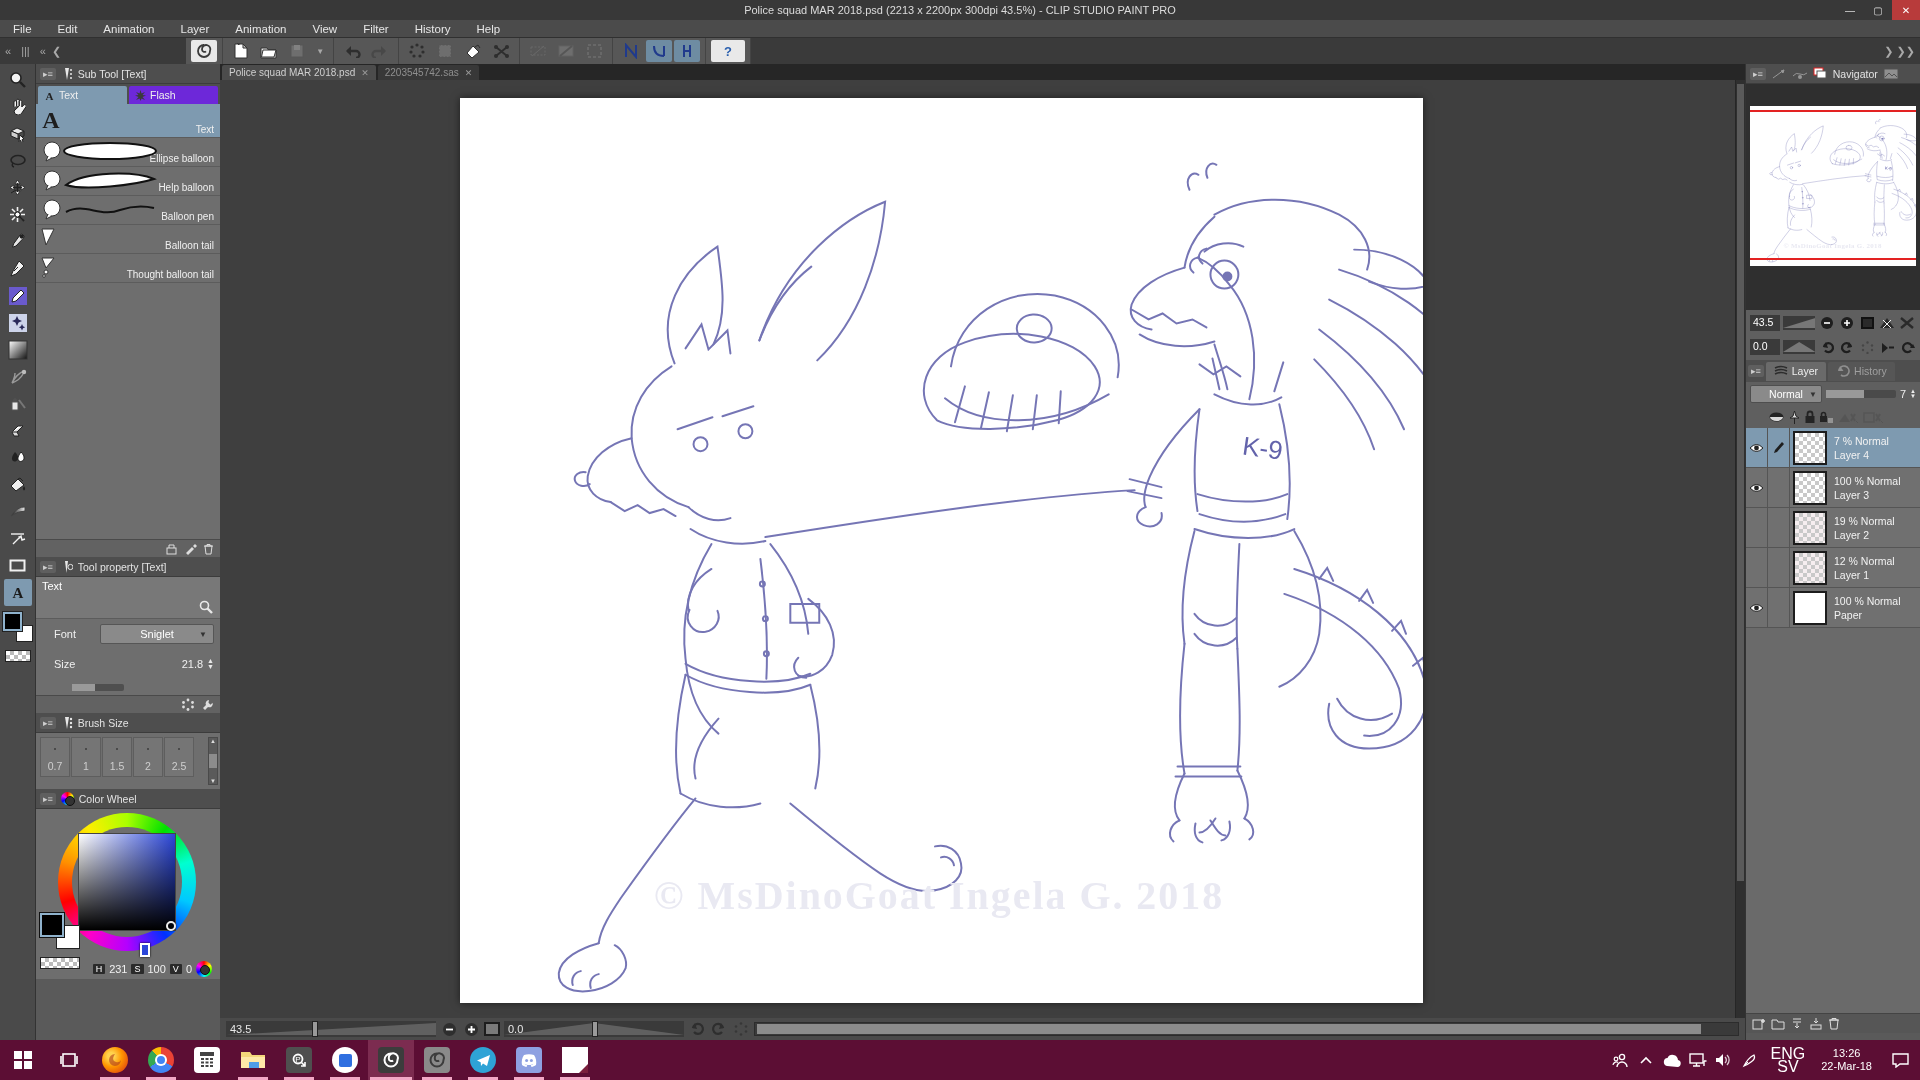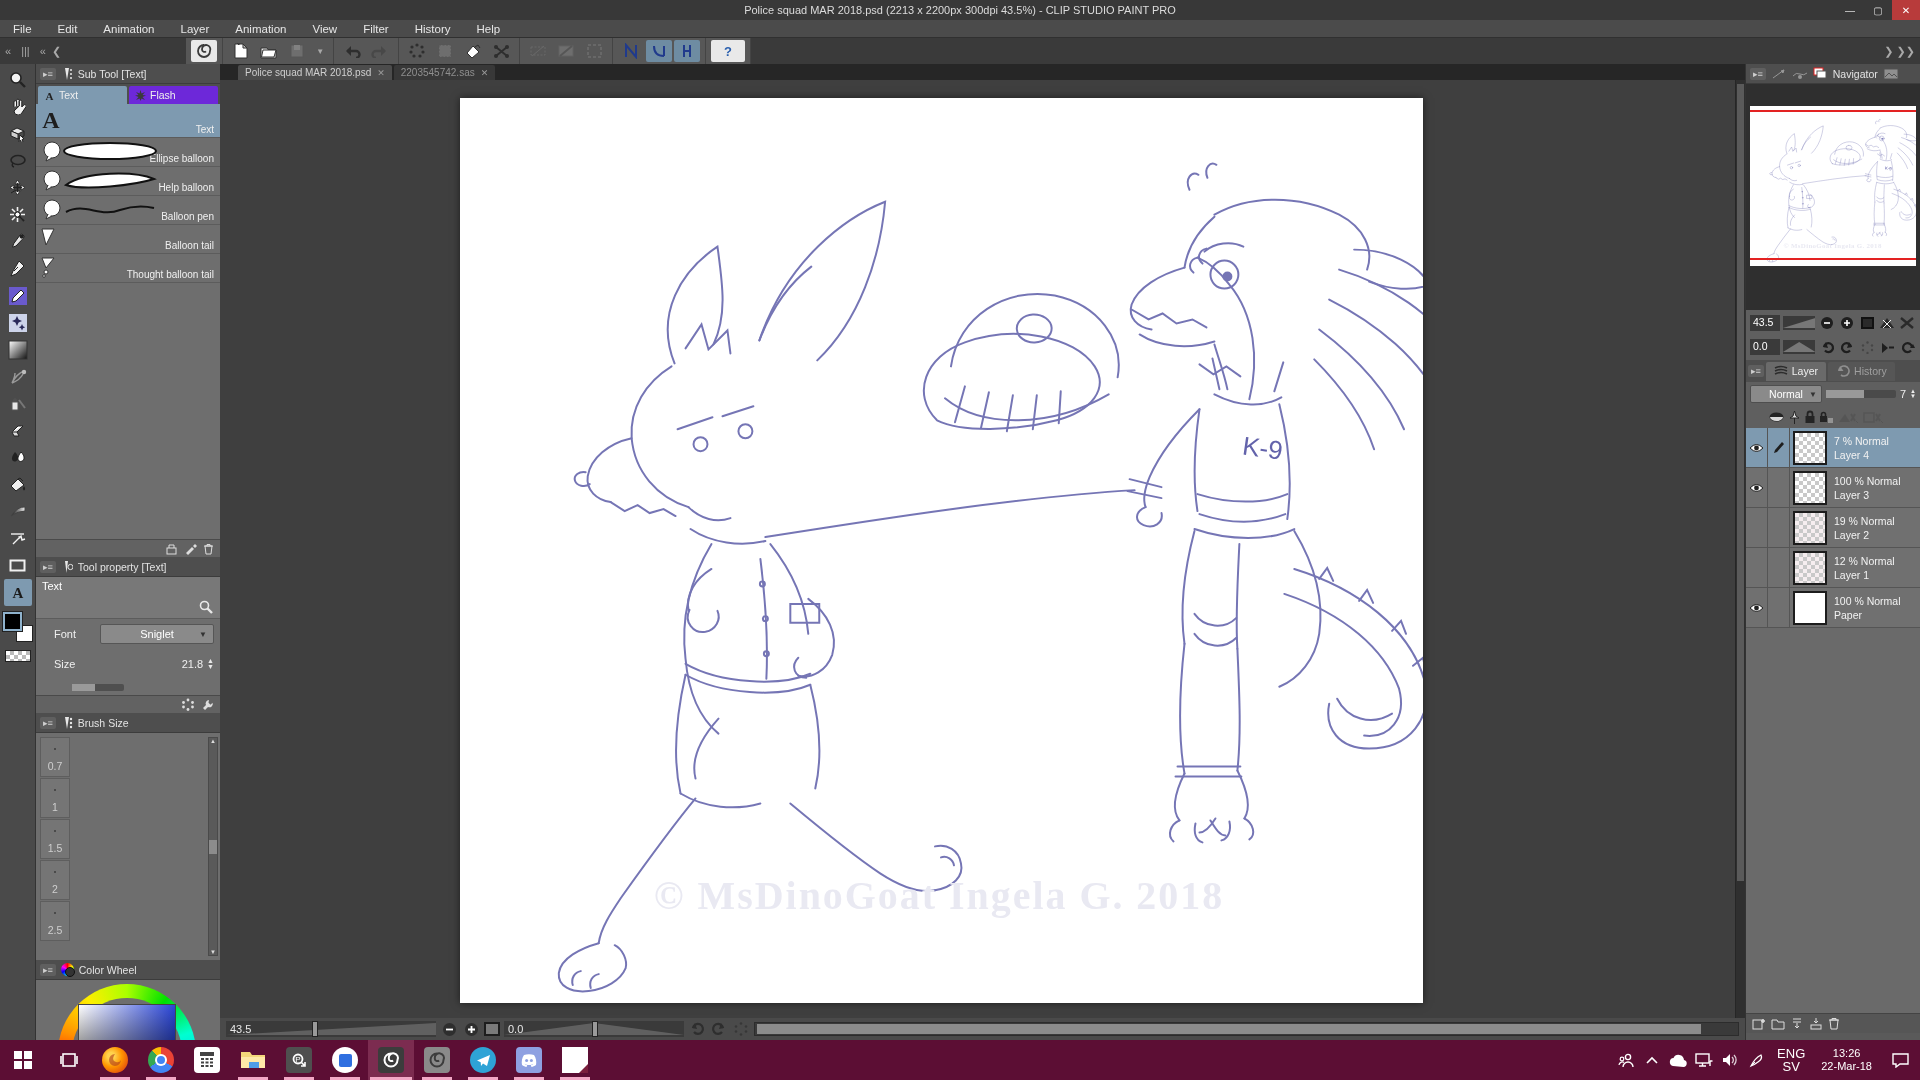--- a/index.html
+++ b/index.html
@@ -76,21 +76,21 @@
     padding:0 6px 0 18px; background:#6e6e6e; }
   .tp-label { width:46px; }
   .dropdown { flex:1; height:20px; background:#8a8a8a; border:1px solid #565656; border-radius:2px;
     display:flex; align-items:center; justify-content:center; gap:8px; color:#fff; font-size:11px; position:relative; }
   .dropdown .dd-arrow { position:absolute; right:6px; font-size:8px; color:#333; }
   .spin-val { flex:1; text-align:right; padding-right:4px; }
   .spinner { display:flex; flex-direction:column; font-size:7px; line-height:6px; color:#e8e8e8; }
   .mini-slider { width:52px; height:7px; background:#4f4f4f; border-radius:2px; margin-left:18px; position:relative; }
   .mini-slider i { position:absolute; left:0; top:0; height:100%; width:45%; background:#9a9a9a; display:block; }
 
-  .bs-grid { display:flex; background:#6e6e6e; padding:4px 10px 19px 4px; gap:1px; position:relative;flex-direction:column; }
+  .bs-grid { display:flex; background:#6e6e6e; padding:4px 10px 12px 4px; gap:1px; position:relative; }
   .bs-cell { width:30px; height:40px; background:#757575; border:1px solid #5e5e5e; display:flex;
     flex-direction:column; align-items:center; justify-content:flex-end; color:#cfcfcf; font-size:10.5px; padding-bottom:4px; }
   .bs-dot { width:2px; height:2px; border-radius:50%; background:#3c3c3c; margin-bottom:10px; }
   .vscroll { position:absolute; right:2px; top:4px; width:10px; bottom:4px; background:#5a5a5a;
     border:1px solid #4a4a4a; display:flex; flex-direction:column; justify-content:space-between; align-items:center; }
   .vscroll span { font-size:6px; color:#ddd; }
   .vscroll .thumbb { width:8px; height:14px; background:#8c8c8c; }
 
   .wheel-wrap { position:relative; height:150px; background:#6e6e6e; }
   .hue-ring { position:absolute; left:22px; top:4px; width:138px; height:138px; border-radius:50%;
@@ -107,21 +107,21 @@
   .hsv-row { display:flex; align-items:center; justify-content:flex-end; gap:4px; height:20px;
     padding:0 8px; color:#f0f0f0; font-size:11px; background:#6e6e6e; }
   .hsv-tag { background:#2a2a2a; color:#fff; font-size:9px; padding:0 3px; border-radius:1px; }
   .mini-wheel { width:16px; height:16px; border-radius:50%;
     background:conic-gradient(#f00,#ff0,#0f0,#0ff,#00f,#f0f,#f00); position:relative; }
   .mini-wheel:after { content:""; position:absolute; left:4px; top:4px; width:8px; height:8px;
     border-radius:50%; background:#333; border:1px solid #111; }
 
   
   .canvasarea { position:absolute; left:220px; top:0; width:1525px; height:100%; background:#3f3f3f; }
-  .doctabs { height:16px; background:#262626; display:flex; align-items:flex-end; padding-left:18px; }
+  .doctabs { height:16px; background:#262626; display:flex; align-items:flex-end; padding-left:2px; }
   .doctab { display:flex; align-items:center; gap:6px; height:15px; padding:0 7px; font-size:10px;
     color:#cfcfcf; background:#4c4c4c; margin-right:2px; border-radius:2px 2px 0 0; }
   .doctab.inactive { background:#383838; color:#8f8f8f; }
   .doctab .tab-x { font-size:9px; color:#9a9a9a; }
   .viewport { position:absolute; left:0; top:16px; right:10px; bottom:22px; background:#3f3f3f; overflow:hidden; }
   .white-canvas { position:absolute; left:240px; top:18px; width:963px; height:905px; background:#fff;
     box-shadow:0 0 8px rgba(0,0,0,.55); }
   .white-canvas svg { width:100%; height:100%; display:block; }
   .v-scrollbar { position:absolute; right:0; top:16px; width:10px; bottom:22px; background:#2f2f2f;
     border-left:1px solid #262626; }
@@ -189,21 +189,21 @@
   .tb-left { display:flex; align-items:center; height:100%; }
   .tb-icon { width:46px; height:40px; display:flex; align-items:center; justify-content:center; position:relative; }
   .tb-icon.active-app { background:#7c2c50; }
   .tb-icon .underline { position:absolute; left:8px; right:8px; bottom:0; height:3px; background:#f2a8c6; }
   .tb-icon.active-app .underline { left:2px; right:2px; }
   .win-logo { display:grid; grid-template-columns:8px 8px; grid-template-rows:8px 8px; gap:1.5px; }
   .win-logo i { background:#fff; }
   .appsq { width:26px; height:26px; border-radius:4px; display:flex; align-items:center; justify-content:center; }
   .tb-right { margin-left:auto; display:flex; align-items:center; height:100%; color:#fff; }
   .tray-ico { width:26px; height:40px; display:flex; align-items:center; justify-content:center; }
-  .lang { text-align:center; font-size:13px; line-height:13px; padding:0 8px; }
+  .lang { text-align:center; font-size:16px; line-height:13px; padding:0 8px; }
   .clock { text-align:center; font-size:11px; line-height:13px; padding:0 8px; }
   .notif { width:40px; height:40px; display:flex; align-items:center; justify-content:center; }
 </style>
 </head>
 <body>
 
 <svg width="0" height="0" style="position:absolute">
   <symbol id="art" viewBox="0 0 965 905">
     <g fill="none" stroke="#6363ab" stroke-width="2" stroke-linecap="round" opacity="0.88">
 

